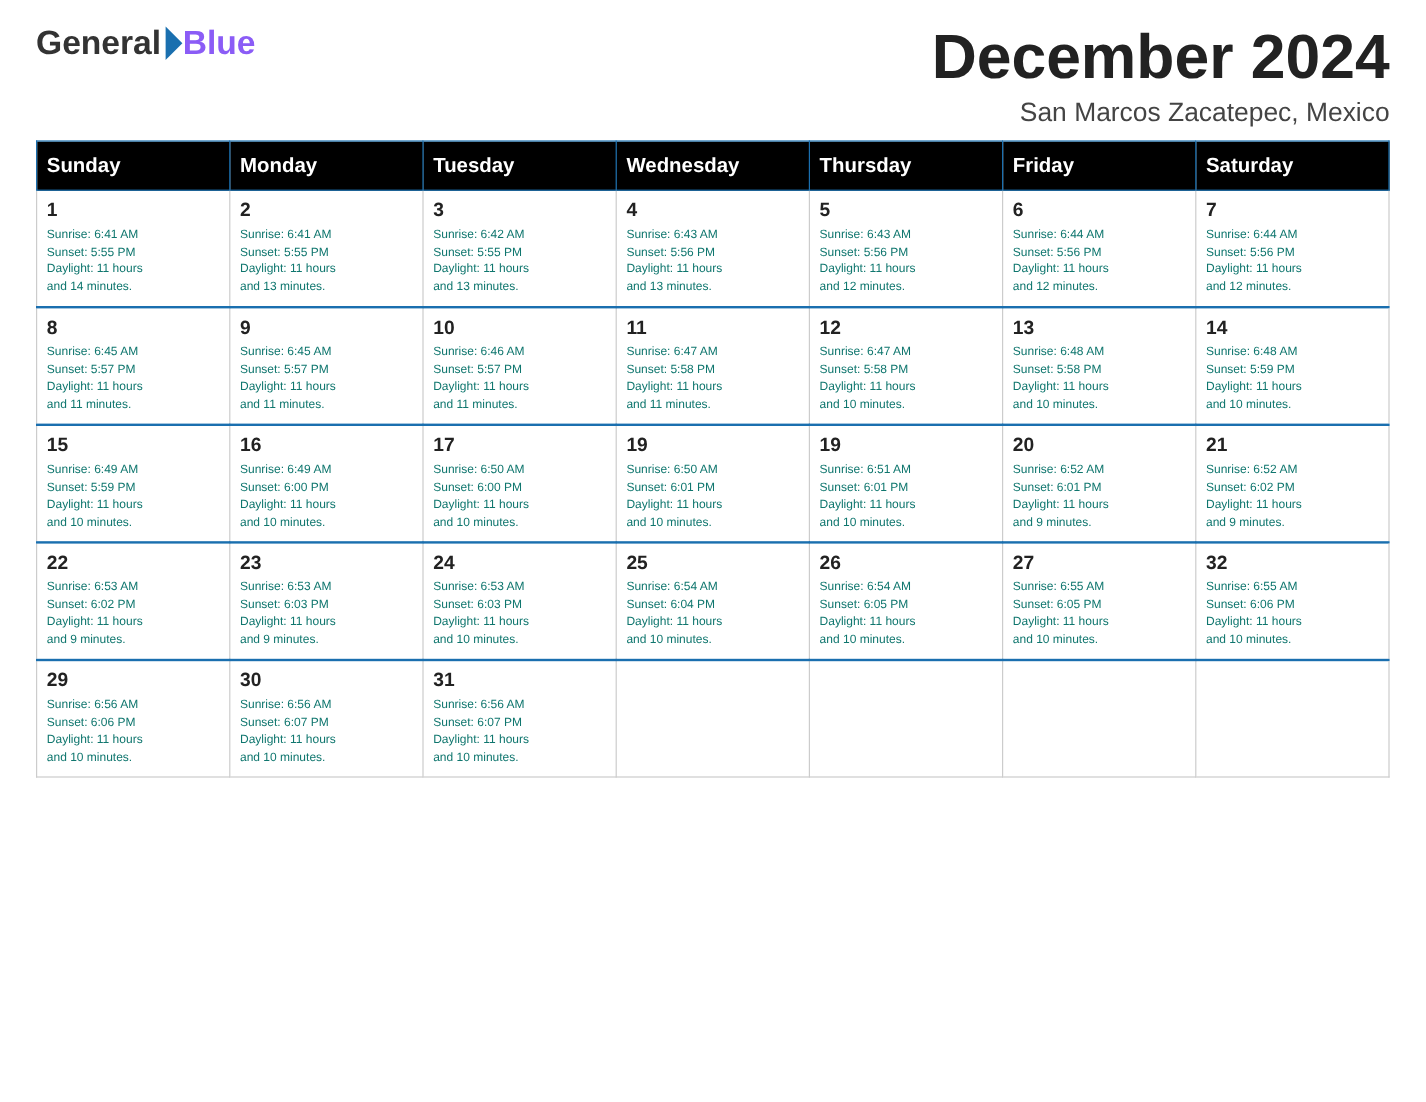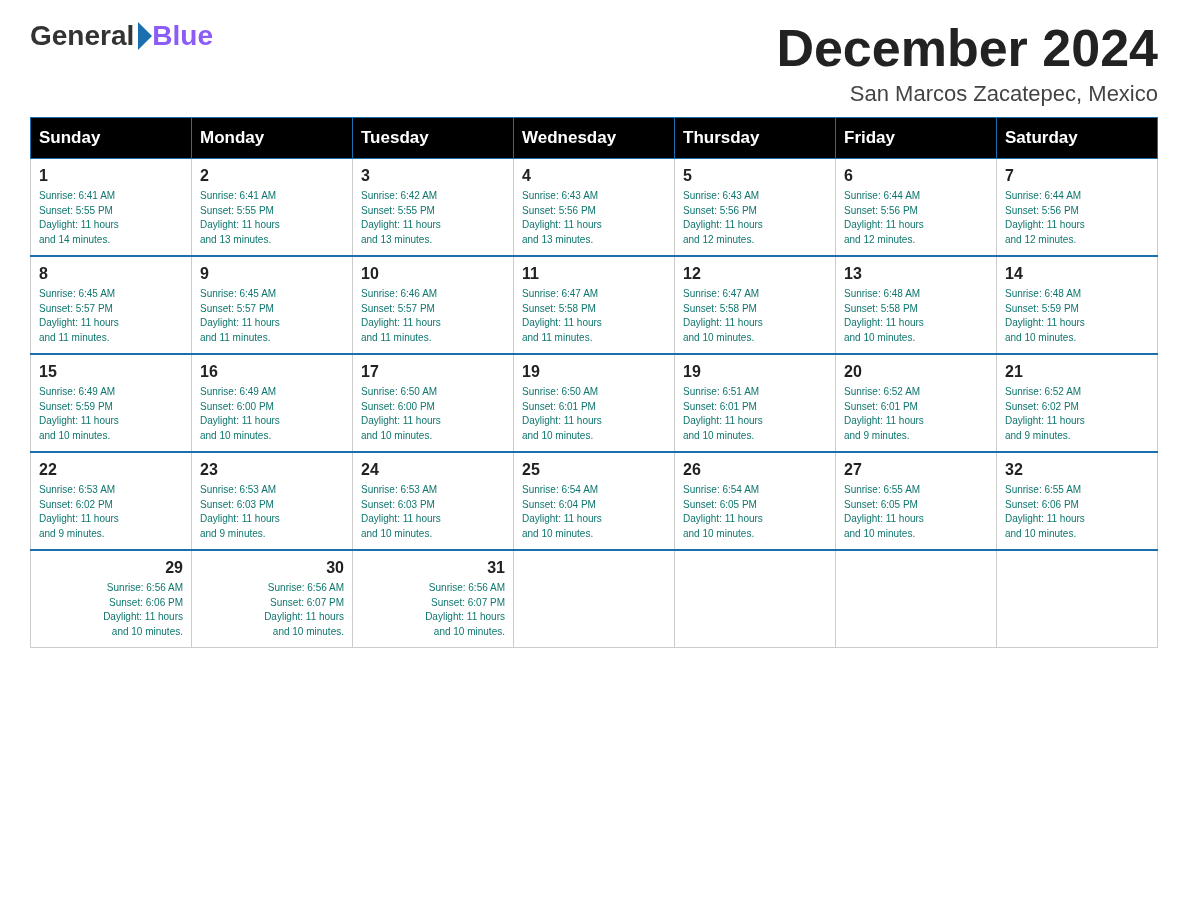--- a/index.html
+++ b/index.html
@@ -88,21 +88,20 @@
     .day-info {
       font-size: 10px;
       line-height: 1.45;
       color: #0f766e;
     }
     tbody tr {
       border-bottom: 2px solid #1a6faf;
     }
     tbody tr:last-child {
       border-bottom: none;
-      text-align: right;
     }
     td.empty {
       background: #fff;
     }
   </style>
 </head>
 <body>
 
 <div class="header">
   <div class="logo">

